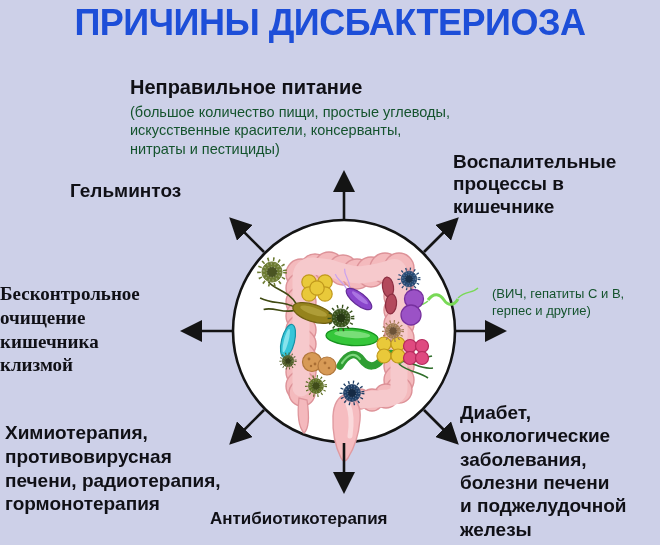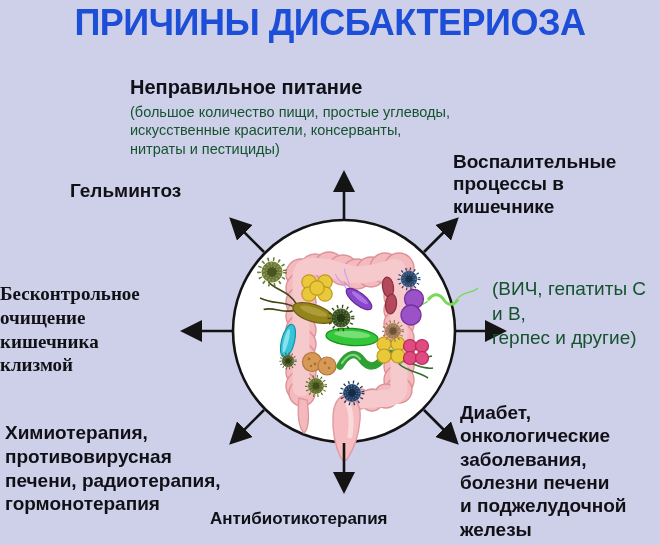--- a/index.html
+++ b/index.html
@@ -36,21 +36,21 @@
     white-space: pre-line;
     margin-top: 3px;
     color: #14532d;
   }
   
   .pos-nutrition    { left: 130px; top: 76px;  width: 400px; }
   .pos-nutrition .c-label { font-size: 20px; }
   .pos-inflammation { left: 453px; top: 151px; width: 190px; }
   .pos-helminth     { left: 70px;  top: 180px; width: 175px; }
   .pos-infections   { left: 492px; top: 265px; width: 168px; }
-  .pos-infections .c-details { font-size: 19px; margin-top: 12px; }
+  .pos-infections .c-details { font-size: 13px; margin-top: 21px; }
   .pos-enema        { left: 0;  top: 282px; width: 170px; line-height: 1.22; font-family: Liberation Serif, serif; }
   .pos-enema .c-label { line-height: 1.25; }
   .pos-chemo        { left: 5px;   top: 421px; width: 232px; }
   .pos-chemo .c-label { line-height: 1.25; }
   .pos-antibiotics  { left: 210px; top: 509px; width: 275px; }
   .pos-antibiotics .c-label { font-size: 17px; }
   .pos-diseases     { left: 460px; top: 401px; width: 200px; }
   .pos-diseases .c-label { line-height: 1.23; }
   svg.diagram { position: absolute; left: 0; top: 0; }
 </style>

